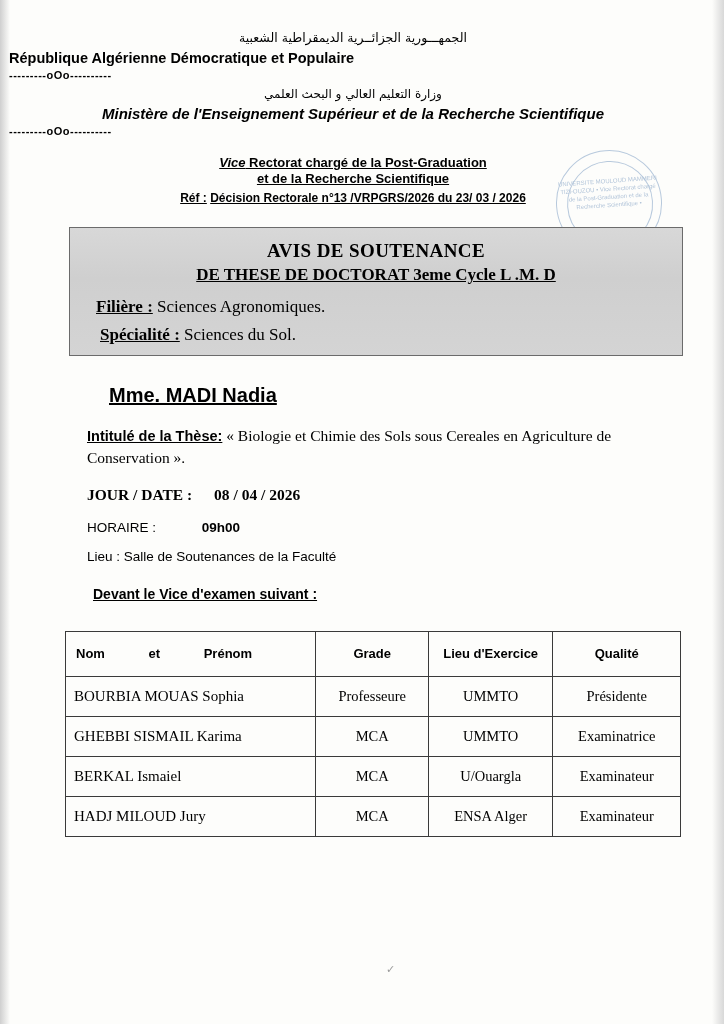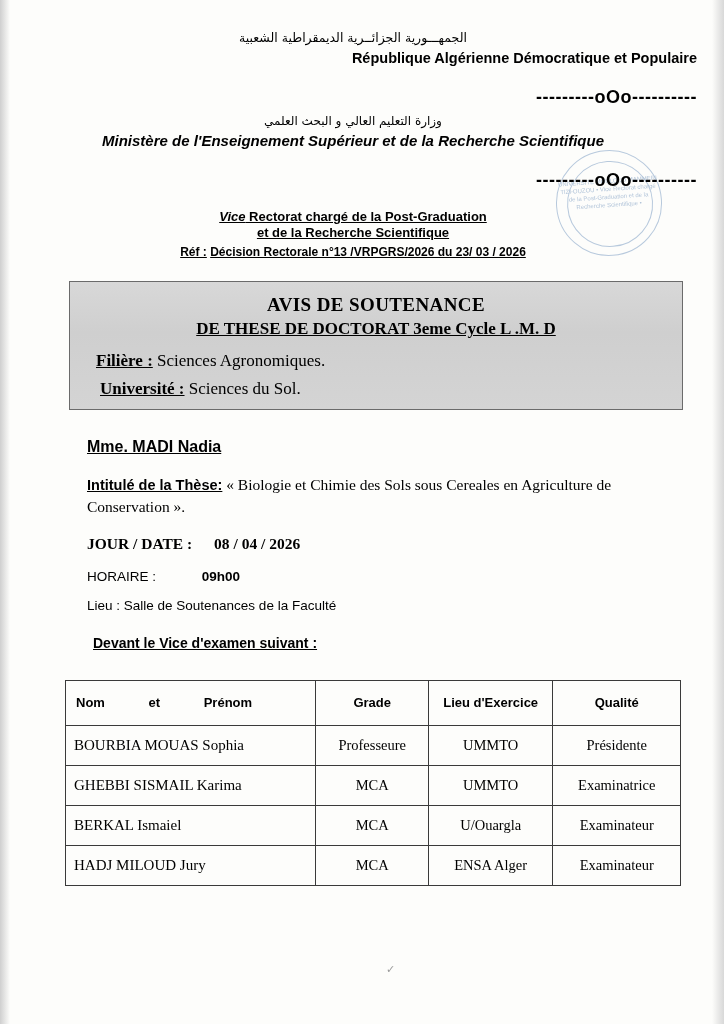--- a/index.html
+++ b/index.html
@@ -51,29 +51,29 @@
     text-align: center;
     font-size: 12.5px;
     letter-spacing: 0.5px;
   }
   .ar1 { margin-top: 30px; }
   .ar2 { margin-top: 6px; font-size: 12px;}
   .line-fr1 {
     font-family: "Liberation Sans", sans-serif;
     font-weight: bold;
     font-size: 14.5px;
-    text-align: right;
+    text-align: left;
     margin-top: 5px;
   }
   .ooo {
-    text-align: right;
-    font-family: "Liberation Sans", sans-serif;
-    font-weight: bold;
-    font-size: 18px;
-    margin-top: 21px;
+    text-align: left;
+    font-family: "Liberation Sans", sans-serif;
+    font-weight: bold;
+    font-size: 11px;
+    margin-top: 3px;
     letter-spacing: 0.5px;
   }
   .line-fr2 {
     font-family: "Liberation Sans", sans-serif;
     font-weight: bold;
     font-style: italic;
     font-size: 15px;
     text-align: center;
     margin-top: 4px;
   }
@@ -174,24 +174,24 @@
     font-size: 17px;
   }
   .filiere .lbl { font-weight: bold; text-decoration: underline; }
   .specialite {
     margin: 8px 0 0 30px;
     font-size: 17px;
   }
   .specialite .lbl { font-weight: bold; text-decoration: underline; }
 
   .name {
-    margin: 28px 0 0 78px;
-    font-family: "Liberation Sans", sans-serif;
-    font-weight: bold;
-    font-size: 16px;
+    margin: 28px 0 0 100px;
+    font-family: "Liberation Sans", sans-serif;
+    font-weight: bold;
+    font-size: 20px;
     text-decoration: underline;
     display: inline-block;
   }
   .soutiendra {
     margin: 18px 0 0 88px;
     font-size: 15.5px;
   }
   .soutiendra .lbl {
     font-family: "Liberation Sans", sans-serif;
     font-weight: bold;
@@ -320,21 +320,21 @@
     </div>
 
     <div class="avis-box">
       <div class="avis-t1">AVIS DE  SOUTENANCE</div>
       <div class="avis-t2">DE THESE DE DOCTORAT 3eme Cycle L .M. D</div>
       <div class="filiere">
         <span class="lbl">Filière :</span>
         <span>Sciences Agronomiques.</span>
       </div>
       <div class="specialite">
-        <span class="lbl">Université :</span>
+        <span class="lbl">Spécialité :</span>
         <span>Sciences du Sol.</span>
       </div>
     </div>
 
     <div class="name">Mme. MADI Nadia</div>
 
 
     <div class="intitule">
       <span class="lbl">Intitulé de la Thèse:</span>
       <span>« Biologie et Chimie des Sols sous Cereales en Agriculture de Conservation ».</span>

